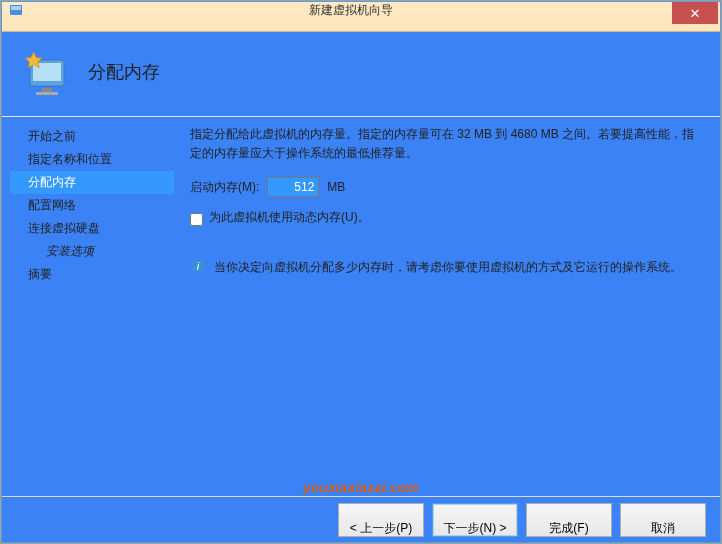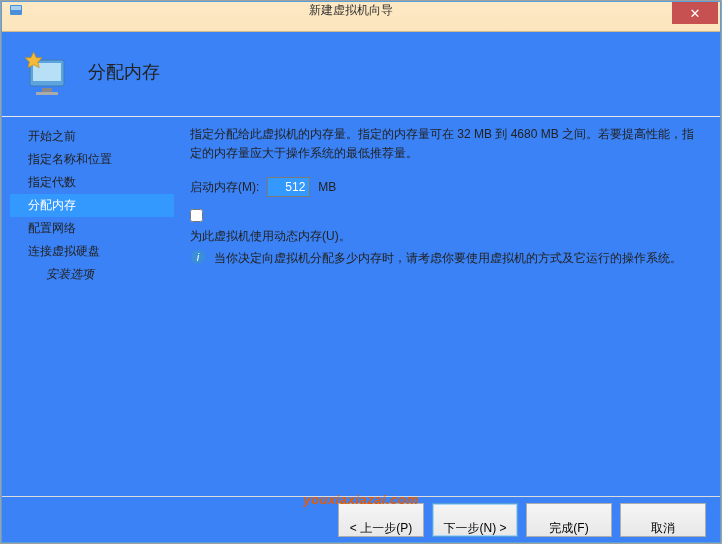--- a/index.html
+++ b/index.html
@@ -24,34 +24,34 @@
 
     .sidebar { width: 180px; padding: 8px 8px; }
     .sidebar-item { padding: 3px 18px; font-size: 12px; color: #222; cursor: pointer; }
     .sidebar-item.active { background: #3399ff; color: white; }
     .sidebar-subitem { padding: 3px 18px 3px 36px; font-size: 12px; color: #222; cursor: pointer; font-style: italic; }
 
     .main { flex: 1; padding: 8px 20px 8px 8px; font-size: 12px; color: #222; }
     .desc { line-height: 1.6; margin-bottom: 14px; }
     .field-row { display: flex; align-items: center; gap: 8px; margin-bottom: 12px; }
     .field-label {}
-    .field-input { width: 43px; height: 20px; border: 1px solid #7a7a7a; text-align: right; padding: 0 4px; font-size: 12px; background: #3399ff; color: white; }
+    .field-input { width: 52px; height: 20px; border: 1px solid #7a7a7a; text-align: right; padding: 0 4px; font-size: 12px; background: #3399ff; color: white; }
     .field-input::selection { background: #3399ff; color: white; }
     .unit {}
-    .check-row { display: flex; align-items: flex-start; gap: 6px; margin-bottom: 4px; flex-direction: column; }
+    .check-row { display: flex; align-items: flex-end; gap: 6px; margin-bottom: 32px; }
     .check-row input[type=checkbox] { width: 13px; height: 13px; }
     .info-row { display: flex; align-items: flex-start; gap: 8px; }
     .info-icon { width: 16px; height: 16px; flex-shrink: 0; }
     .info-text { line-height: 1.5; }
 
     .footer { height: 46px; border-top: 1px solid #dcdcdc; display: flex; align-items: center; justify-content: flex-end; padding: 0 14px; gap: 8px; }
     .btn { min-width: 86px; height: 16px; border: 1px solid #adadad; background: linear-gradient(#f5f5f5, #e8e8e8); font-size: 12px; cursor: pointer; padding: 16px 10px; }
     .btn.default { border-color: #5aa0d8; box-shadow: 0 0 0 1px #a5d4f8 inset; }
 
-    .watermark { position: absolute; bottom: 36px; left: 50%; transform: translateX(-50%); font-size: 13px; font-weight: bold; color: #e55a00; font-style: italic; pointer-events: none; letter-spacing: 0.5px; }
+    .watermark { position: absolute; bottom: 48px; left: 50%; transform: translateX(-50%); font-size: 13px; font-weight: bold; color: #e55a00; font-style: italic; pointer-events: none; letter-spacing: 0.5px; }
   </style>
 </head>
 <body>
 
 <div class="dialog-outer">
   <div class="titlebar">
     <div class="title-icon">
       <svg viewBox="0 0 16 16">
           <rect x="2" y="3" width="12" height="10" fill="#4a90d9" rx="1"></rect>
           <rect x="3" y="4" width="10" height="4" fill="#a7d0f0"></rect>
@@ -76,25 +76,25 @@
         </svg>
       </div>
       <div class="header-title">分配内存</div>
     </div>
 
     <div class="body">
 
       <div class="sidebar">
         <div class="sidebar-item">开始之前</div>
         <div class="sidebar-item">指定名称和位置</div>
-        <div class="sidebar-item">指定代数</div>
         <div class="sidebar-item active">分配内存</div>
         <div class="sidebar-item">配置网络</div>
         <div class="sidebar-item">连接虚拟硬盘</div>
         <div class="sidebar-subitem">安装选项</div>
+        <div class="sidebar-item">摘要</div>
       </div>
 
       <div class="main">
         <div class="desc">指定分配给此虚拟机的内存量。指定的内存量可在 32 MB 到 4680 MB 之间。若要提高性能，指定的内存量应大于操作系统的最低推荐量。</div>
 
         <div class="field-row">
           <span class="field-label">启动内存(M):</span>
           <input class="field-input" type="text" value="512" style="">
           <span class="unit">MB</span>
         </div>

